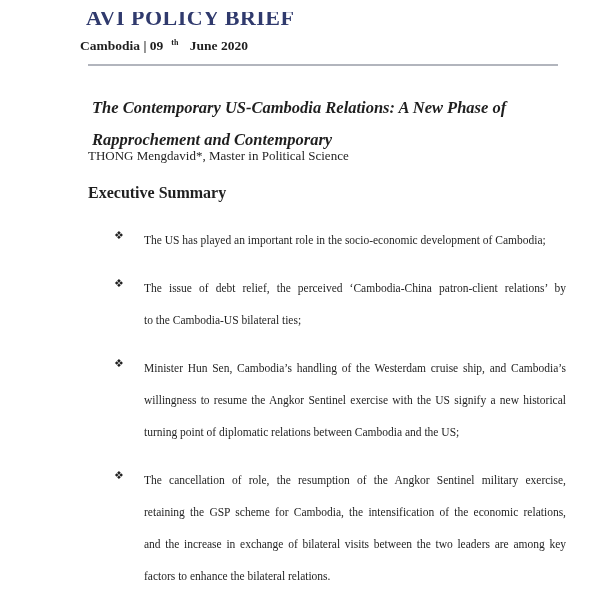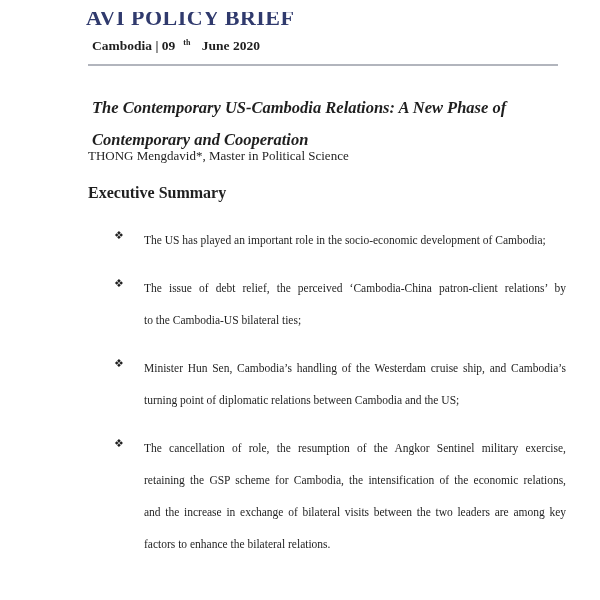--- a/index.html
+++ b/index.html
@@ -21,21 +21,21 @@
     color:var(--c-text);
   }
   .masthead{
     position:absolute;left:70px;top:-9px;
     font-size:22px;font-weight:bold;line-height:1;
     letter-spacing:.5px;
     color:var(--c-masthead);
     white-space:nowrap;
   }
   .dateline{
-    position:absolute;left:72px;top:21px;
+    position:absolute;left:60px;top:21px;
     font-size:13.5px;font-weight:bold;line-height:17px;
     white-space:nowrap;
   }
   .dateline sup{font-size:8px;vertical-align:super;line-height:0;}
   .rule-top{
     position:absolute;left:72px;top:48px;
     width:470px;height:2px;border:0;
     background:var(--c-rule-top);
   }
   .doc-title{
@@ -91,21 +91,21 @@
 <div class="page">
 
   <h1 class="masthead">AVI POLICY BRIEF</h1>
 
   <p class="dateline"><span>Cambodia | 09</span><sup>th</sup><span> June 2020</span></p>
 
   <hr class="rule-top">
 
   <h2 class="doc-title">
     <span class="tline">The Contemporary US-Cambodia Relations: A New Phase of</span>
-    <span class="tline">Contemporary and Cooperation</span>
+    <span class="tline">Rapprochement and Contemporary</span>
   </h2>
 
   <p class="byline">THONG Mengdavid*, Master in Political Science</p>
 
   <h3 class="section-heading">Executive Summary</h3>
 
   <ul class="bullet-list" id="bullet-list">
       <li class="bullet-item">
         <span class="bullet-marker">❖</span>
         <div class="blines">
@@ -116,20 +116,21 @@
         <span class="bullet-marker">❖</span>
         <div class="blines">
           <div class="bline">The issue of debt relief, the perceived ‘Cambodia-China patron-client relations’ by</div>
           <div class="bline last">to the Cambodia-US bilateral ties;</div>
         </div>
       </li>
       <li class="bullet-item">
         <span class="bullet-marker">❖</span>
         <div class="blines">
           <div class="bline">Minister Hun Sen, Cambodia’s handling of the Westerdam cruise ship, and Cambodia’s</div>
+          <div class="bline">willingness to resume the Angkor Sentinel exercise with the US signify a new historical</div>
           <div class="bline last">turning point of diplomatic relations between Cambodia and the US;</div>
         </div>
       </li>
       <li class="bullet-item">
         <span class="bullet-marker">❖</span>
         <div class="blines">
           <div class="bline">The cancellation of role, the resumption of the Angkor Sentinel military exercise,</div>
           <div class="bline">retaining the GSP scheme for Cambodia, the intensification of the economic relations,</div>
           <div class="bline">and the increase in exchange of bilateral visits between the two leaders are among key</div>
           <div class="bline last">factors to enhance the bilateral relations.</div>

